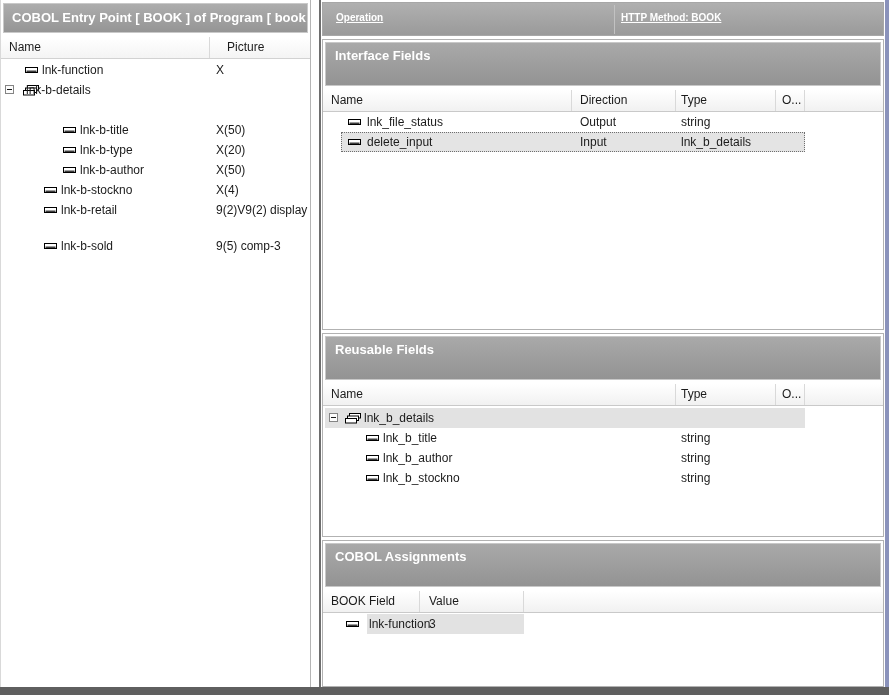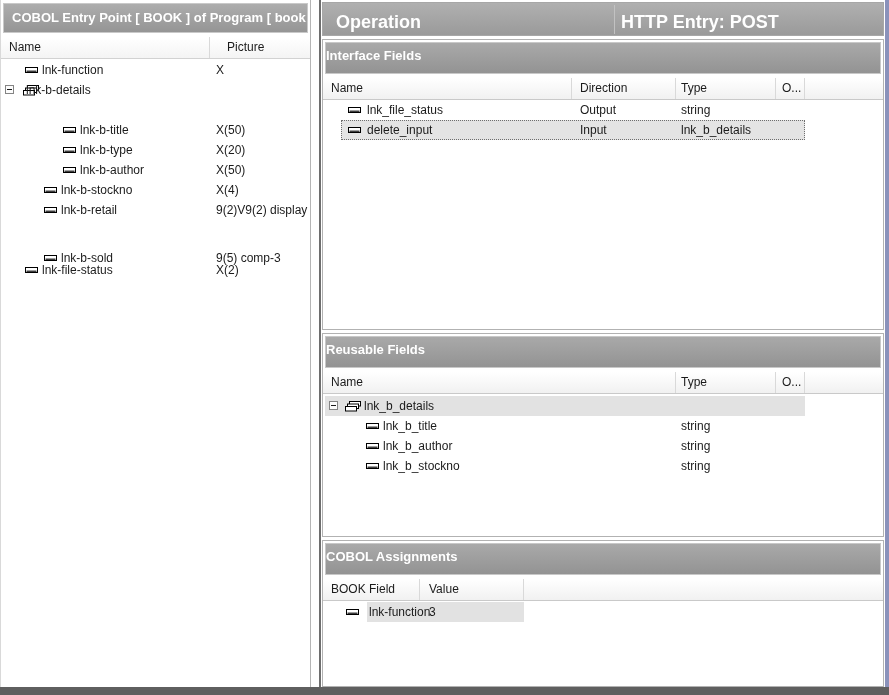--- a/index.html
+++ b/index.html
@@ -28,33 +28,33 @@
 
   
   .splitter{position:absolute;left:312px;top:0;width:10px;height:687px;background:#ffffff;cursor:col-resize;}
   .splitter-line{position:absolute;left:319px;top:0;width:2px;height:687px;background:#6e6e6e;}
   .window-edge{position:absolute;left:885px;top:0;width:4px;height:695px;background:#8a92bb;}
   .bottom-strip{position:absolute;left:0;top:687px;width:889px;height:8px;background:#5f5f5f;}
 
   
   .topbar{position:absolute;left:322px;top:2px;width:562px;height:34px;box-sizing:border-box;
           background:linear-gradient(#b0b0b0,#9a9a9a);border:1px solid #a7a7a7;}
-  .tb-label{position:absolute;top:9px;color:#fff;font-weight:bold;font-size:18px;white-space:nowrap;}
+  .tb-label{position:absolute;top:9px;color:#fff;font-weight:bold;font-size:10px;white-space:nowrap;text-decoration:underline;}
   .combo{position:absolute;left:83px;top:4px;width:203px;height:25px;box-sizing:border-box;
          background:linear-gradient(#ffffff,#d7d7d7);border:1px solid #565656;border-radius:3px;
          font-weight:bold;font-size:13px;color:#000;line-height:23px;padding-left:8px;cursor:default;}
   .combo-arrow{position:absolute;right:8px;top:10px;width:0;height:0;
                border-left:4px solid transparent;border-right:4px solid transparent;border-top:4px solid #1a1a1a;}
   .tb-divider{position:absolute;left:291px;top:2px;width:1px;height:29px;background:#c2c2c2;}
 
   
   .panel{position:absolute;left:322px;width:562px;box-sizing:border-box;background:#fff;border:1px solid #b2b2b2;}
-  .panel-title{margin:2px;height:32px;box-sizing:border-box;background:linear-gradient(#a9a9a9,#939393);
+  .panel-title{margin:2px;height:44px;box-sizing:border-box;background:linear-gradient(#a9a9a9,#939393);
                border:1px solid #c8c8c8;color:#fff;font-weight:bold;font-size:13px;line-height:26px;
-               white-space:nowrap;overflow:hidden;}
+               padding-left:9px;white-space:nowrap;overflow:hidden;}
   .grid-header{position:relative;height:21px;margin-top:4px;
                background:linear-gradient(#ffffff,#f1f1f1);border-bottom:1px solid #c9c9c9;}
   .grid-header .sep{position:absolute;top:0;bottom:0;width:1px;background:#d9d9d9;}
   .grid-rows{position:relative;}
   .grid-row{position:relative;height:20px;}
   .gc{position:absolute;top:3px;white-space:nowrap;}
   .g-icon{position:absolute;top:5px;line-height:0;}
   .g-exp{position:absolute;top:5px;width:9px;height:9px;box-sizing:border-box;
          border:1px solid #848484;background:#fcfcfc;}
   .g-exp::after{content:'';position:absolute;left:1px;right:1px;top:3px;height:1px;background:#1a1a1a;}
@@ -151,50 +151,40 @@
         <svg width="15" height="10">
             <rect x="1.5" y="2.5" width="12" height="5" fill="#fff" stroke="#000"></rect>
             <rect x="2.5" y="5.5" width="10" height="1.5" fill="#3c3c3c"></rect>
           </svg>
       </span>
       <span class="t-label" style="left:60px">lnk-b-retail</span>
       <span class="t-pic">9(2)V9(2) display</span>
     </div>
 
 
-    <div class="tree-row" style="top:248px">
+    <div class="tree-row" style="top:236px">
       <span class="t-icon" style="left:42px">
         <svg width="15" height="10">
             <rect x="1.5" y="2.5" width="12" height="5" fill="#fff" stroke="#000"></rect>
             <rect x="2.5" y="5.5" width="10" height="1.5" fill="#3c3c3c"></rect>
           </svg>
       </span>
       <span class="t-label" style="left:60px">lnk-b-sold</span>
       <span class="t-pic">9(5) comp-3</span>
     </div>
 
-    <div class="tree-row" style="top:260px">
-      <span class="t-icon" style="left:23px">
-        <svg width="15" height="10">
-            <rect x="1.5" y="2.5" width="12" height="5" fill="#fff" stroke="#000"></rect>
-            <rect x="2.5" y="5.5" width="10" height="1.5" fill="#3c3c3c"></rect>
-          </svg>
-      </span>
-      <span class="t-label" style="left:41px">lnk-file-status</span>
-      <span class="t-pic">X(2)</span>
-    </div>
   </div>
 
   <div class="splitter"></div>
   <div class="splitter-line"></div>
 
   <div class="topbar">
     <span class="tb-label" style="left:13px">Operation</span>
     <span class="tb-divider"></span>
-    <span class="tb-label" style="left:298px">HTTP Entry: POST</span>
+    <span class="tb-label" style="left:298px">HTTP Method: BOOK</span>
   </div>
 
   <div class="panel" style="top:39px;height:291px">
     <div class="panel-title">Interface Fields</div>
     <div class="grid-header">
       <span class="hlabel" style="left:8px">Name</span>
       <span class="hlabel" style="left:257px">Direction</span>
       <span class="hlabel" style="left:358px">Type</span>
       <span class="hlabel" style="left:459px">O...</span>
       <span class="sep" style="left:248px"></span>

